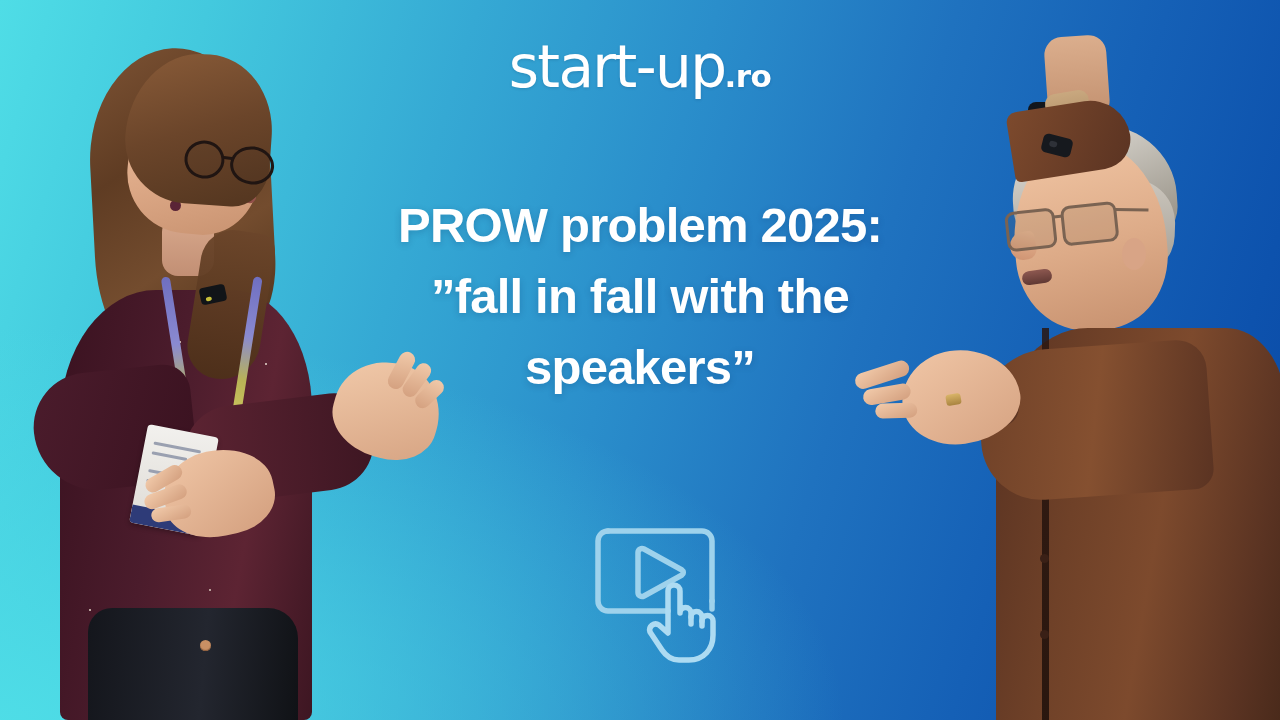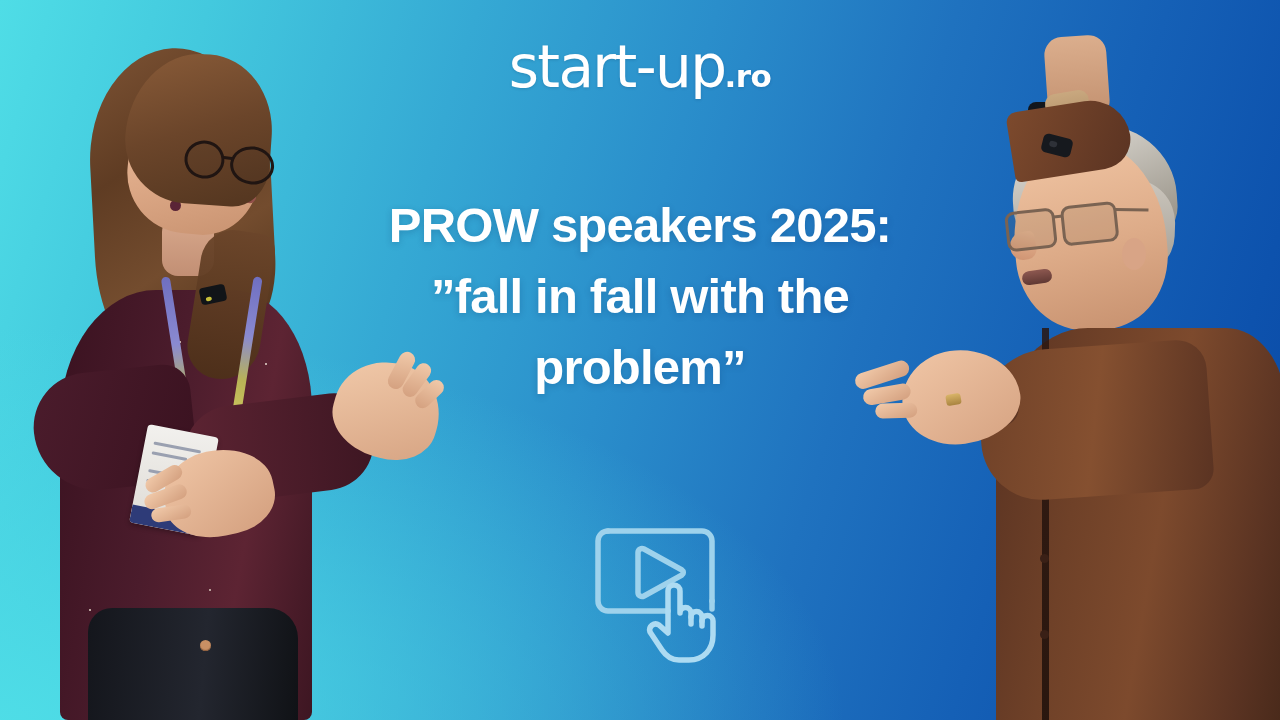--- a/index.html
+++ b/index.html
@@ -387,23 +387,23 @@
       <div class="fing" style="left:-28px;top:44px;width:42px;height:15px;transform:rotate(6deg)"></div>
     </div>
     <div class="m-ring"></div>
   </div>
 
   <div id="logo">
     <span class="word">start-up</span><span class="tld">.ro</span>
   </div>
 
   <div id="headline">
-    <span class="ln">PROW speakers 2025:</span>
+    <span class="ln">PROW problem 2025:</span>
     <span class="ln">”fall in fall with the</span>
-    <span class="ln">problem”</span>
+    <span class="ln">speakers”</span>
   </div>
 
   <div id="play-icon">
     <svg viewBox="0 0 160 160" fill="none" xmlns="http://www.w3.org/2000/svg">
 
       <path d="M22 26 H116 a10 10 0 0 1 10 10 V96" stroke="#9ed2ec" stroke-width="5.5" stroke-linecap="round"></path>
       <path d="M126 96 V104 M22 26 a10 10 0 0 0 -10 10 V96 a10 10 0 0 0 10 10 H82" stroke="#9ed2ec" stroke-width="5.5" stroke-linecap="round"></path>
 
       <path d="M58 44 L96 65 a3 3 0 0 1 0 5 L58 91 a4 4 0 0 1 -6 -3.5 V47.5 a4 4 0 0 1 6 -3.5 Z" stroke="#9ed2ec" stroke-width="5.5" stroke-linejoin="round"></path>
 

